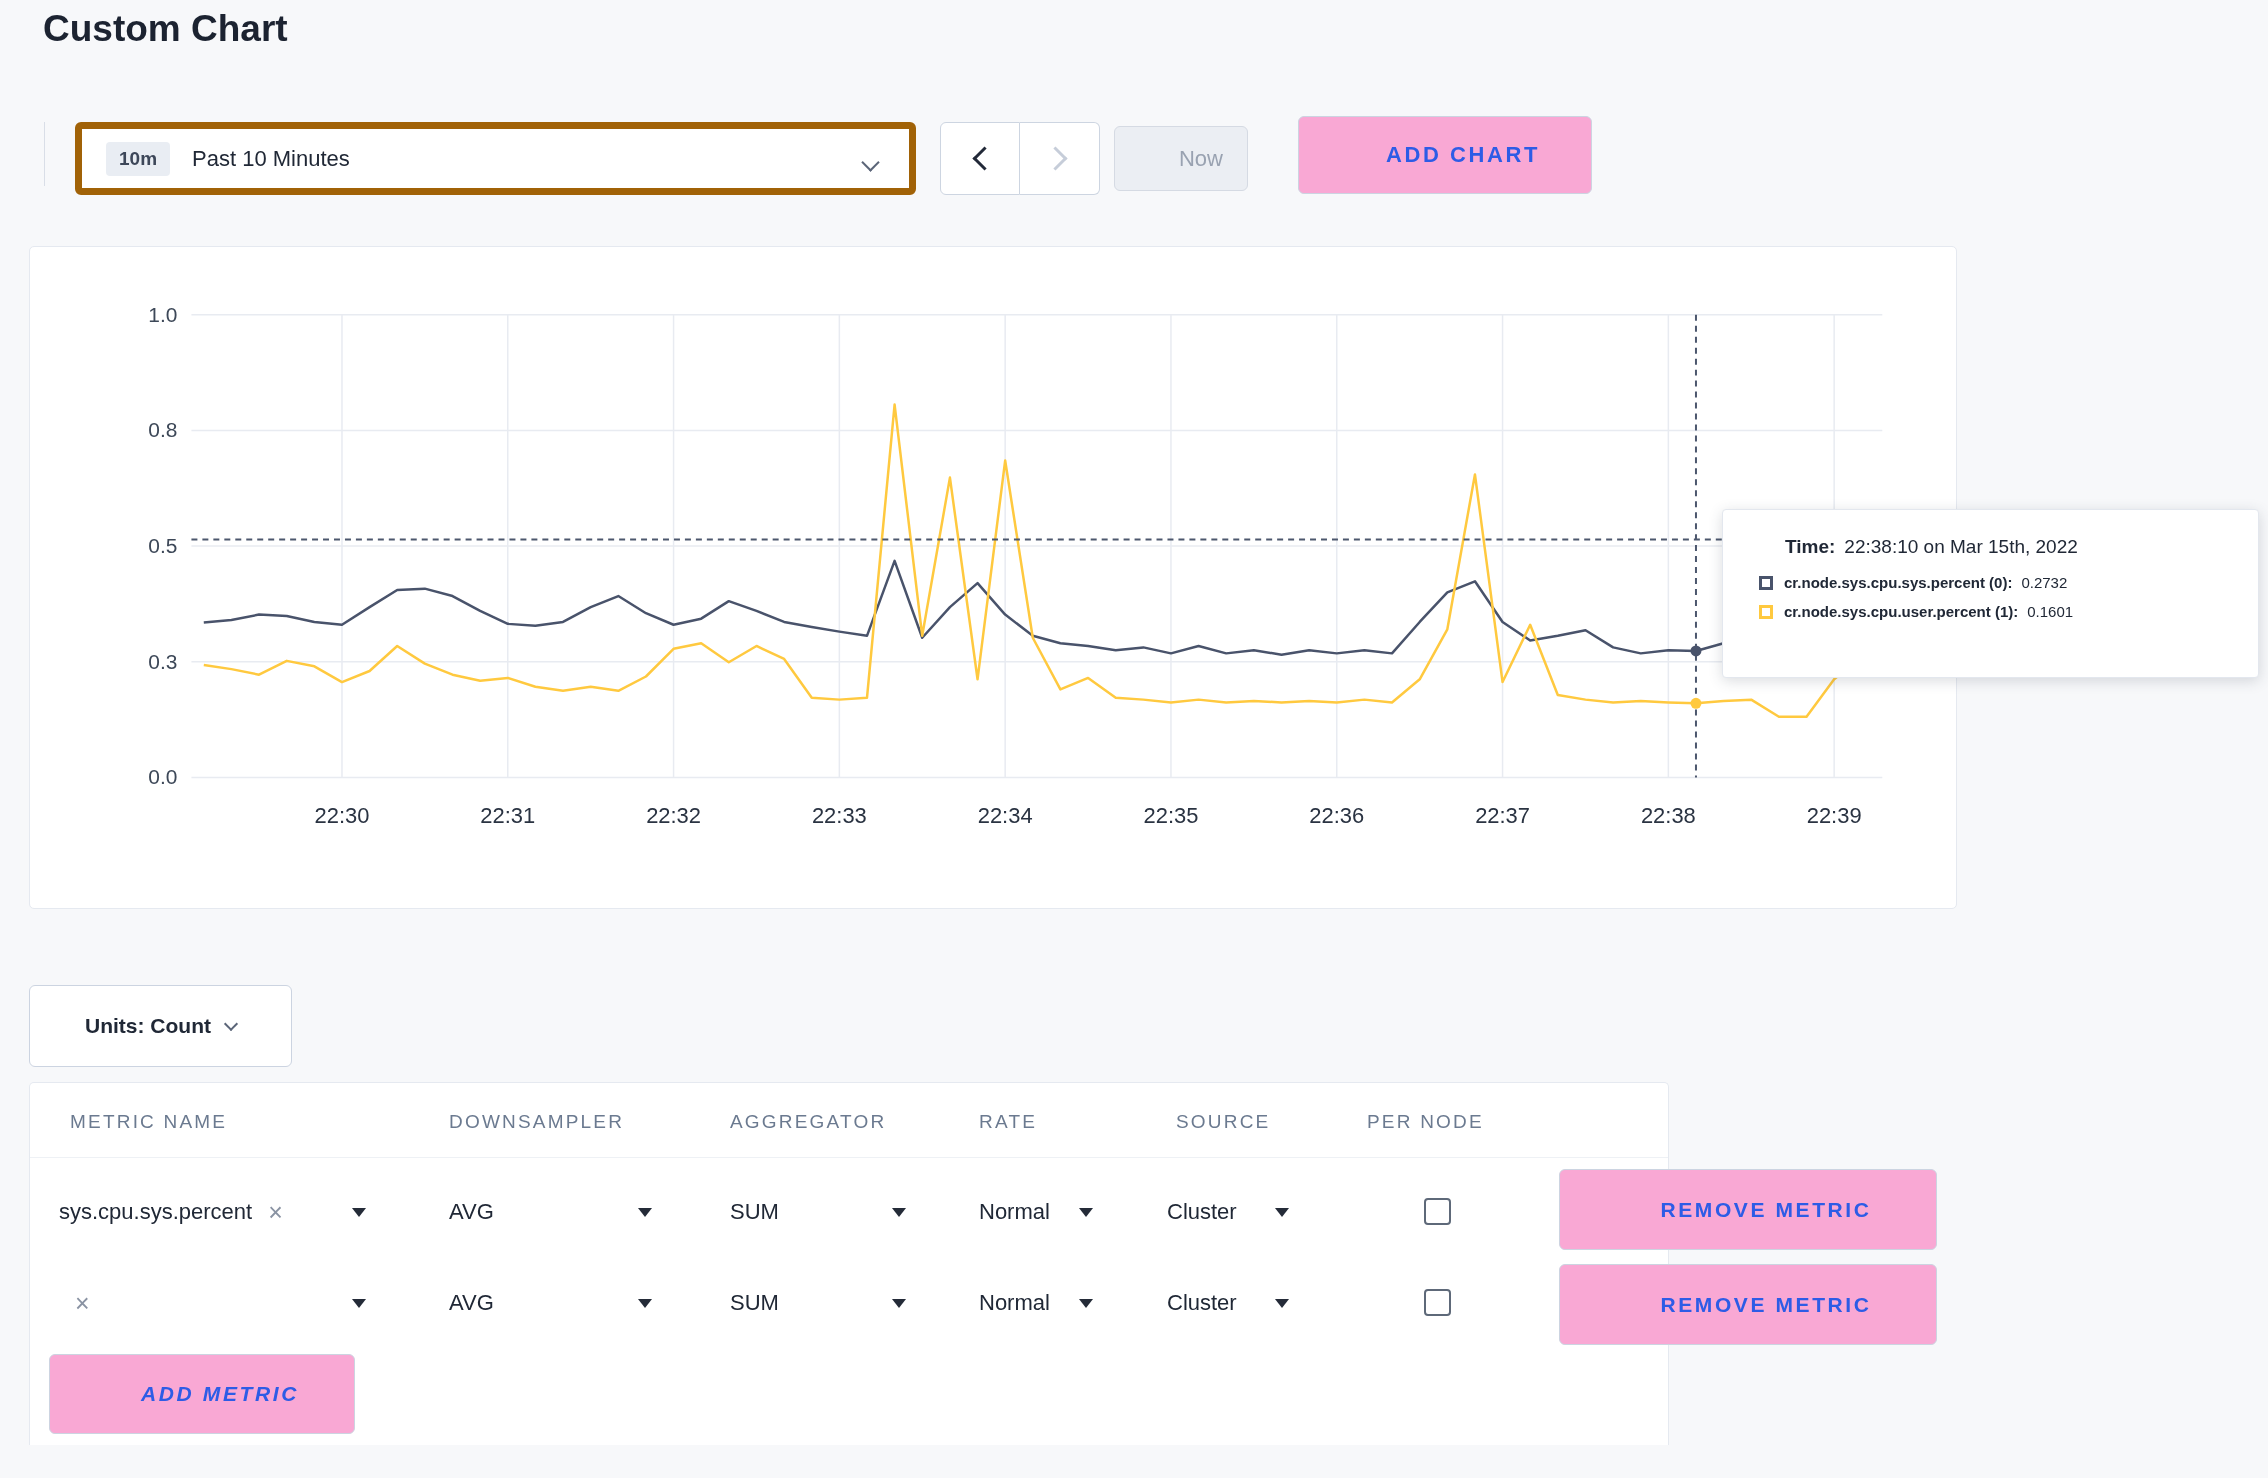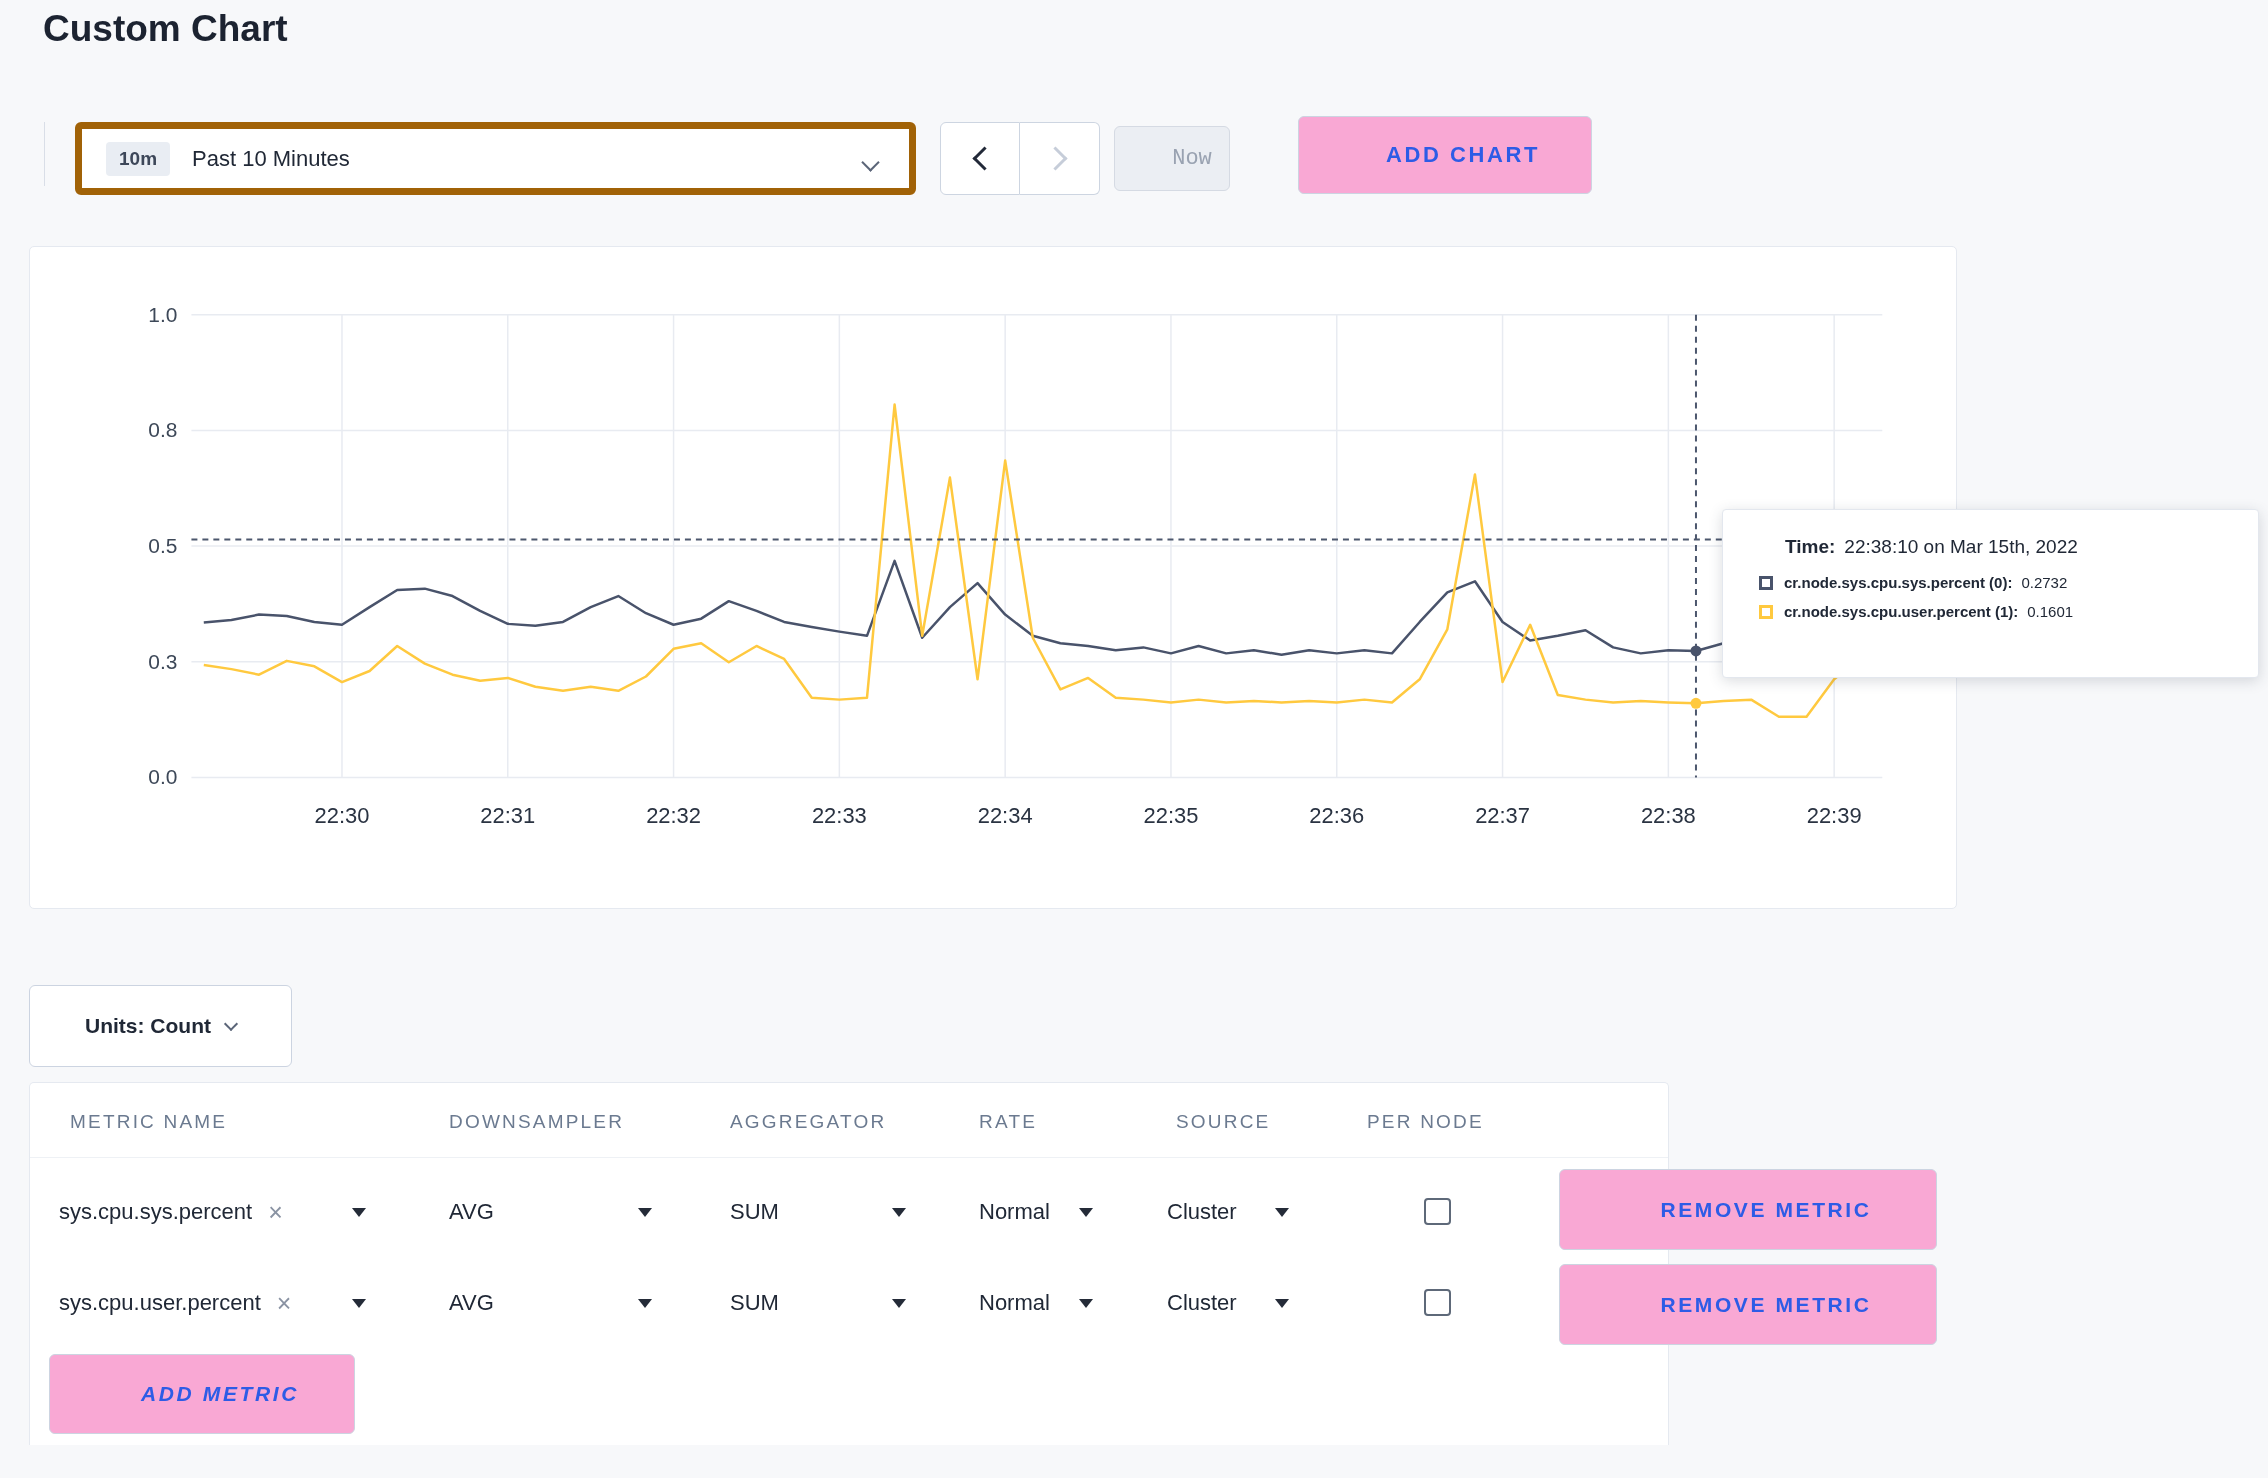--- a/index.html
+++ b/index.html
@@ -22,22 +22,22 @@
   .tf-chev { position:absolute; right:32px; top:27px; }
 
   .arrow-group { position:absolute; left:940px; top:122px; height:73px; display:flex; }
   .arrow-btn { width:80px; height:73px; background:#fff; border:1px solid #cdd5e1; display:flex; align-items:center; justify-content:center; cursor:pointer; }
   .arrow-btn.prev { border-radius:6px 0 0 6px; }
   .arrow-btn.next { border-radius:0 6px 6px 0; border-left:none; }
   .chev-big { width:17px; height:17px; }
   .chev-left  { border-right-width:3px; border-bottom-width:3px; transform:rotate(135deg); border-color:#222938; margin-left:8px; }
   .chev-right { border-right-width:3px; border-bottom-width:3px; transform:rotate(-45deg); border-color:#c6cdd9; margin-right:8px; }
 
-  .now-btn { position:absolute; left:1114px; top:126px; width:116px; height:65px; background:#ebeef3;
-    border:1px solid #d5dae3; border-radius:6px; font-size:22px; color:#99a2b1; font-family:Liberation Mono, monospace;padding-left:40px; }
+  .now-btn { position:absolute; left:1114px; top:126px; width:134px; height:65px; background:#ebeef3;
+    border:1px solid #d5dae3; border-radius:6px; font-size:22px; color:#99a2b1; font-family:Liberation Sans, sans-serif;padding-left:40px; }
 
   .blue-btn { background:#f9a8d4; border:1px solid #ccd4e1; border-radius:6px; color:#2d5ce6;
     font-weight:600; letter-spacing:2.6px; font-family:inherit; cursor:pointer;padding-left:36px; }
   .add-chart { position:absolute; left:1298px; top:116px; width:294px; height:78px; font-size:22px; }
 
   
   .chart-card { position:absolute; left:29px; top:246px; width:1928px; height:663px; background:#fff;
     border:1px solid #e5e9f0; border-radius:5px; }
   #chart-svg { position:absolute; left:0; top:0; width:100%; height:100%; }
   .grid { stroke:#e8ebf1; stroke-width:1.5; }
@@ -194,21 +194,20 @@
       <div class="cell c-rate">Normal</div>
       <span class="caret k-rate"></span>
       <div class="cell c-src">Cluster</div>
       <span class="caret k-src"></span>
       <span class="cb"></span>
       <button class="blue-btn rm-metric">REMOVE METRIC</button>
     </div>
 
     <div class="mrow r1">
       <div class="cell c-metric">
-        <span>sys.cpu.user.percent</span>
         <span class="clear">×</span>
       </div>
       <span class="caret k-metric"></span>
       <div class="cell c-down">AVG</div>
       <span class="caret k-down"></span>
       <div class="cell c-agg">SUM</div>
       <span class="caret k-agg"></span>
       <div class="cell c-rate">Normal</div>
       <span class="caret k-rate"></span>
       <div class="cell c-src">Cluster</div>

